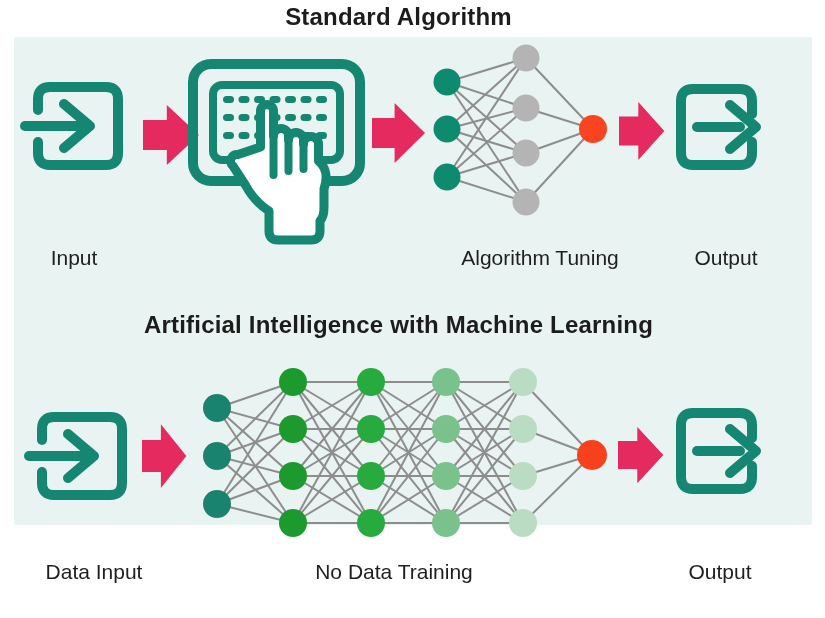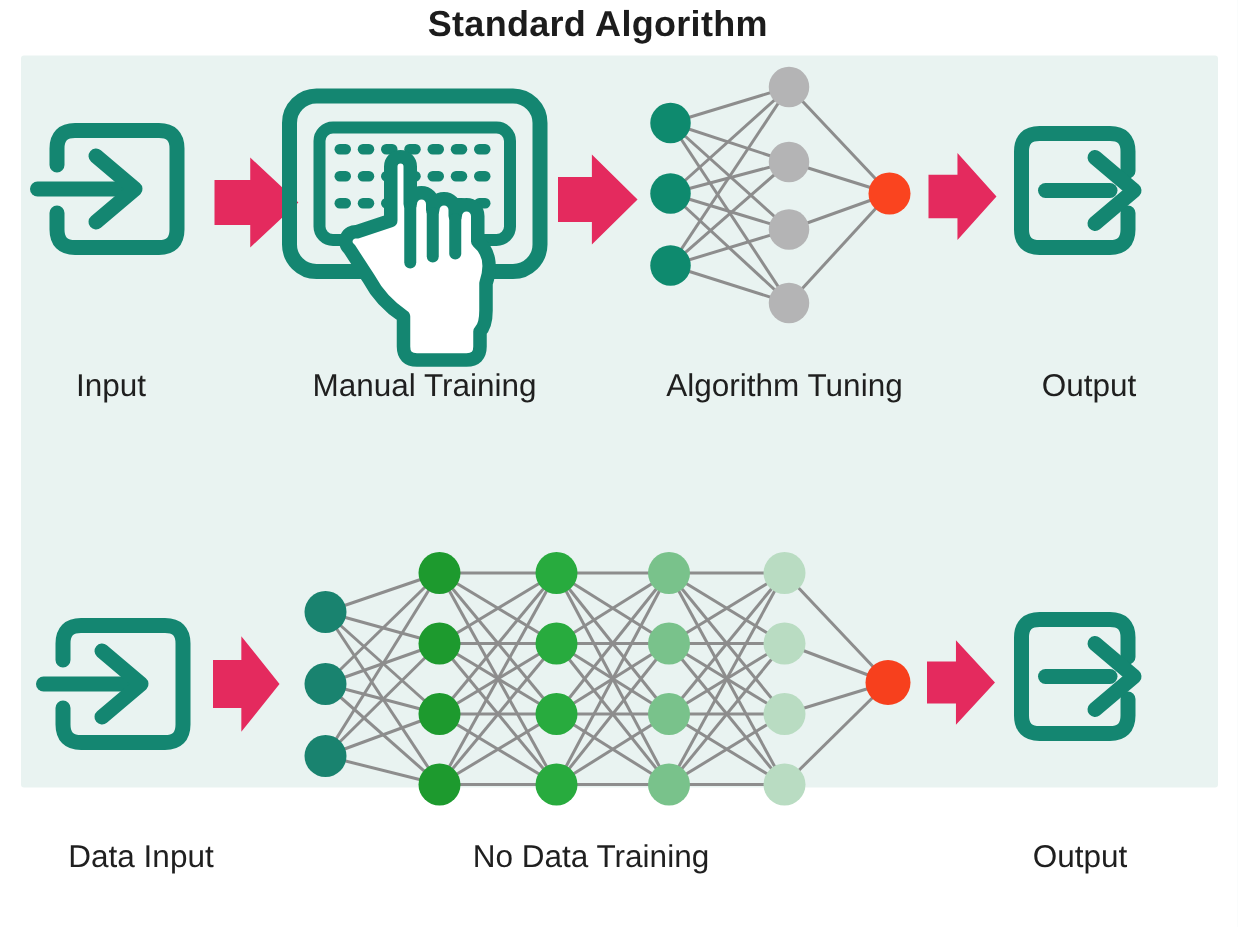--- a/index.html
+++ b/index.html
@@ -115,25 +115,25 @@
       <polygon class="arrowFill" points="0,17 23,17 23,2 54,32 23,62 23,47 0,47"></polygon>
     </svg>
 
     <svg class="abs" style="left:656px;top:45px;" width="100" height="92" viewBox="0 0 100 92">
       <path class="tealStroke" stroke-width="10" d="M 82 32 V 19 Q 82 7 70 7 H 23 Q 11 7 11 19 V 71 Q 11 83 23 83 H 70 Q 82 83 82 71 V 60"></path>
       <path class="tealStroke" stroke-width="10" d="M 27 45 H 70"></path>
       <path class="tealStroke" stroke-width="10" d="M 60 23 L 86 45 L 60 67"></path>
     </svg>
 
     <div class="lbl" style="left:0px;top:209px;width:120px;">Input</div>
-    <div class="lbl" style="left:169px;top:209px;width:200px;">Manual Training</div>
-    <div class="lbl" style="left:409px;top:209px;width:200px;">Algorithm Tuning</div>
+    <div class="lbl" style="left:426px;top:209px;width:200px;">Algorithm Tuning</div>
     <div class="lbl" style="left:652px;top:209px;width:120px;">Output</div>
   </div>
 
+  <div class="title" id="title-ai">Artificial Intelligence with Machine Learning</div>
 
   <div class="panel" id="panel-ai">
 
     <svg class="abs" style="left:10px;top:61px;" width="108" height="96" viewBox="0 0 108 96">
       <path class="tealStroke" stroke-width="10" d="M 18 32 V 21 Q 18 9 30 9 H 86 Q 98 9 98 21 V 75 Q 98 87 86 87 H 30 Q 18 87 18 75 V 64"></path>
       <path class="tealStroke" stroke-width="10" d="M 5 48 H 62"></path>
       <path class="tealStroke" stroke-width="10" d="M 44 26 L 70 48 L 44 70"></path>
     </svg>
 
     <svg class="abs" style="left:128px;top:75px;" width="46" height="68" viewBox="0 0 56 64" preserveAspectRatio="none">

